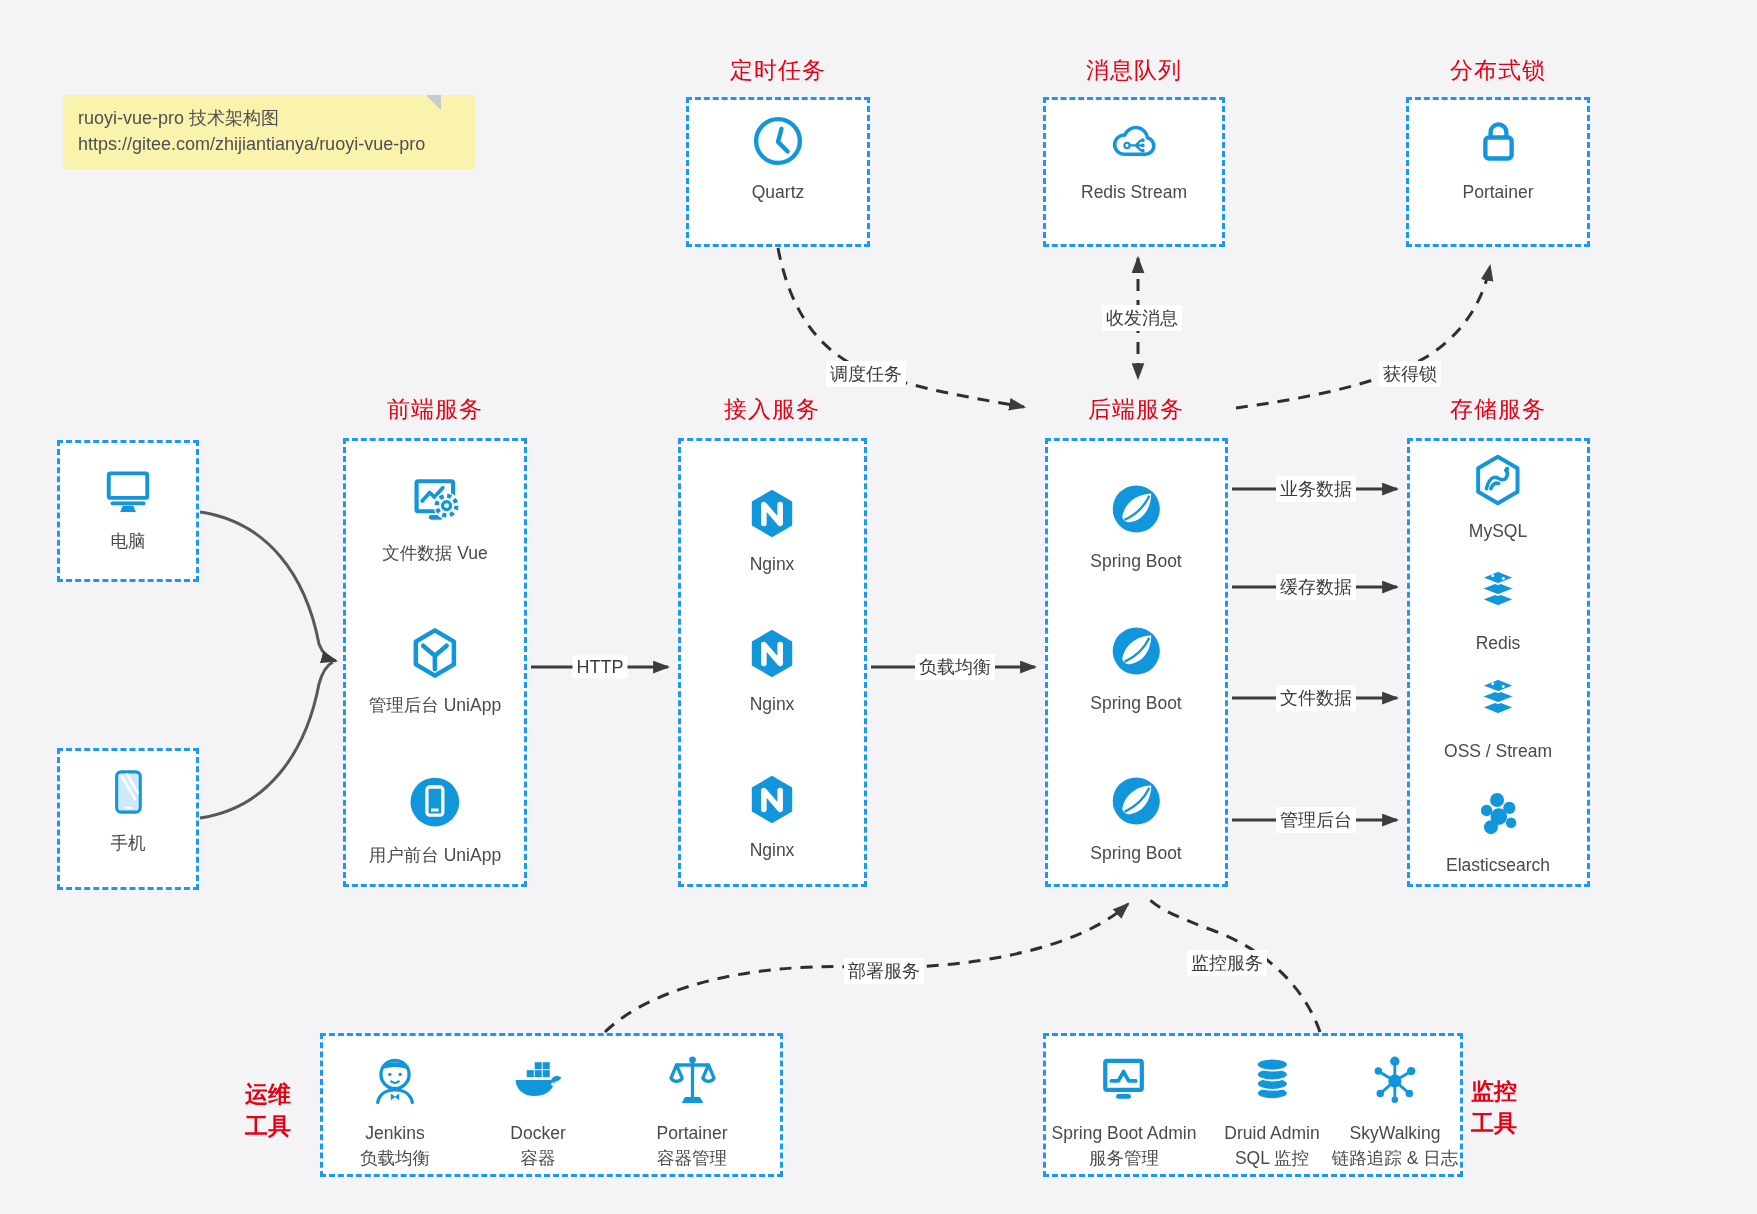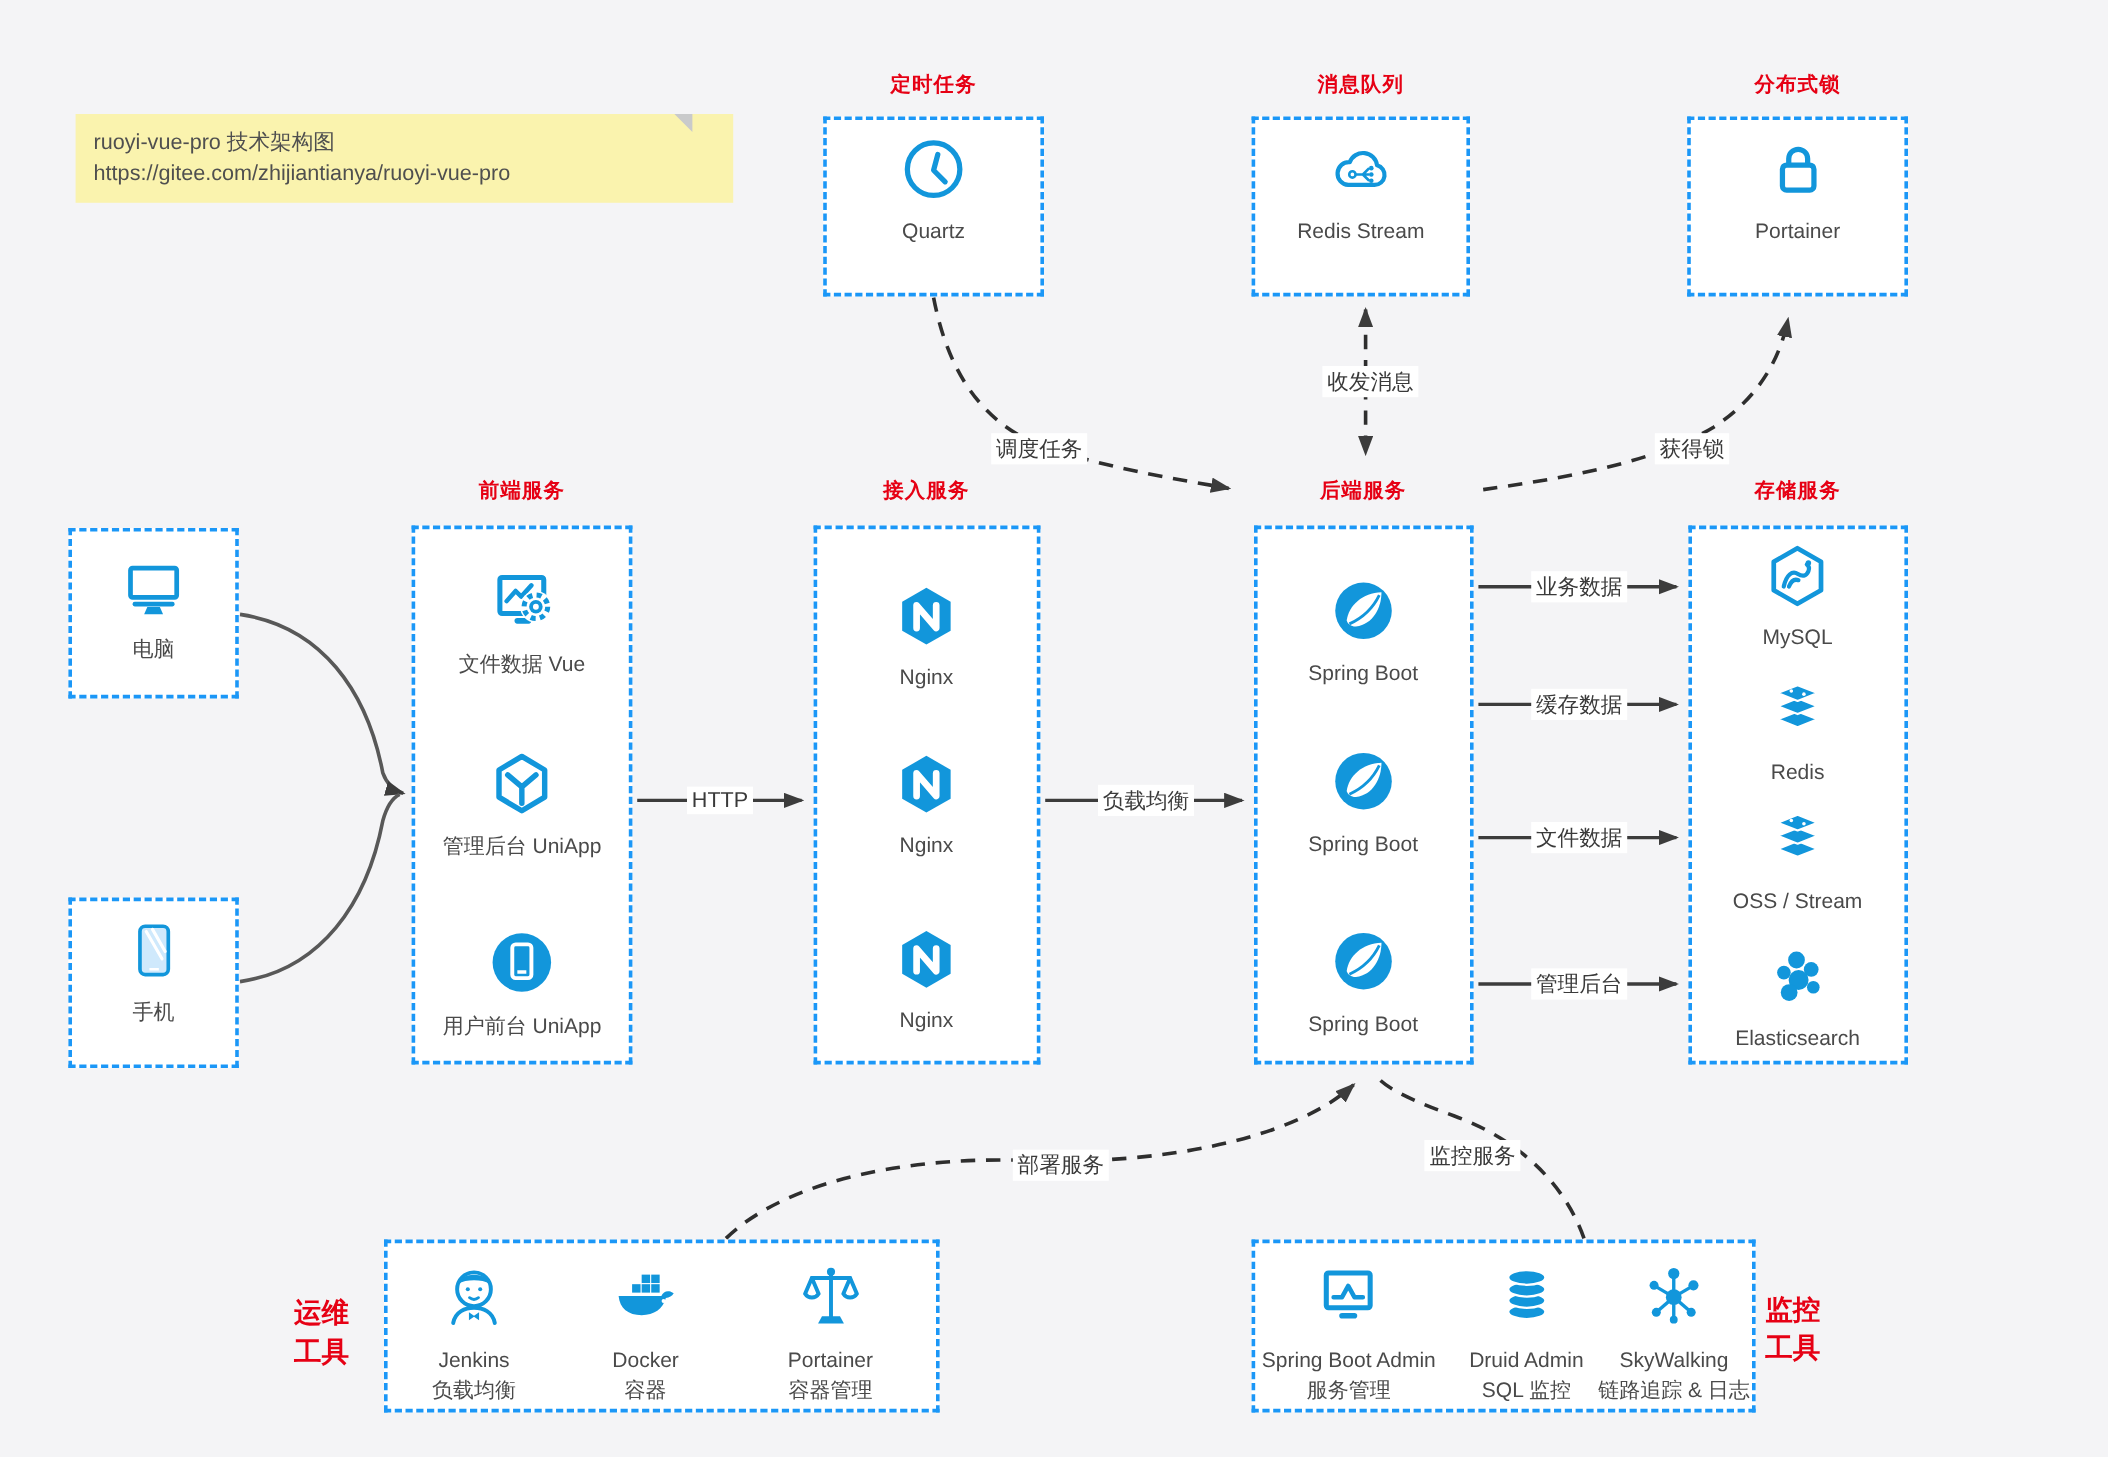--- a/index.html
+++ b/index.html
@@ -1,30 +1,30 @@
 <!DOCTYPE html>
 <html><head>
 <meta charset="utf-8">
 <style>
   html,body{margin:0;padding:0;background:#f4f4f6;}
   .canvas{position:relative;width:1757px;height:1214px;overflow:hidden;
           font-family:"Liberation Sans","DejaVu Sans",sans-serif;background:#f4f4f6;}
   svg.wire{position:absolute;left:0;top:0;z-index:1;}
   .gbox{position:absolute;background:#fff;border:3.5px dashed #1b97f7;box-sizing:border-box;z-index:2;}
-  .gtitle{position:absolute;transform:translate(-50%,-50%);color:#e60014;font-weight:bold;
-          font-size:17px;letter-spacing:1px;z-index:4;white-space:nowrap;}
+  .gtitle{position:absolute;transform:translate(-50%,-50%);color:#e60014;font-weight:normal;
+          font-size:23px;letter-spacing:1px;z-index:4;white-space:nowrap;}
   .side-title{position:absolute;transform:translate(-50%,-50%);color:#e60014;font-weight:bold;
           font-size:23px;line-height:32px;text-align:center;z-index:4;}
   .node{position:absolute;display:flex;flex-direction:column;align-items:center;z-index:3;
         transform:translateX(-50%);color:#1296db;}
   .node .lbl{margin-top:12px;font-size:17.5px;color:#4a4a4a;white-space:nowrap;line-height:23px;text-align:center;}
   .node .lbl2{margin-top:2px;font-size:17.5px;color:#4a4a4a;white-space:nowrap;line-height:23px;text-align:center;}
   .elabel{position:absolute;transform:translate(-50%,-50%);background:#fff;padding:1px 4px;
           font-size:18px;color:#3a3a3a;z-index:3;white-space:nowrap;}
-  .note{position:absolute;left:63px;top:95px;width:548px;height:74px;background:#faf3ae;z-index:3;
+  .note{position:absolute;left:63px;top:95px;width:412px;height:74px;background:#faf3ae;z-index:3;
         padding:10px 0 0 15px;box-sizing:border-box;font-size:18px;color:#4f4f4f;line-height:26px;}
   .note .fold{position:absolute;top:0;right:34px;width:0;height:0;
         border-top:15px solid #c9cacb;border-left:15px solid transparent;}
   .icsvg{display:block;}
 </style>
 </head>
 <body>
 
 <div class="canvas">
 

